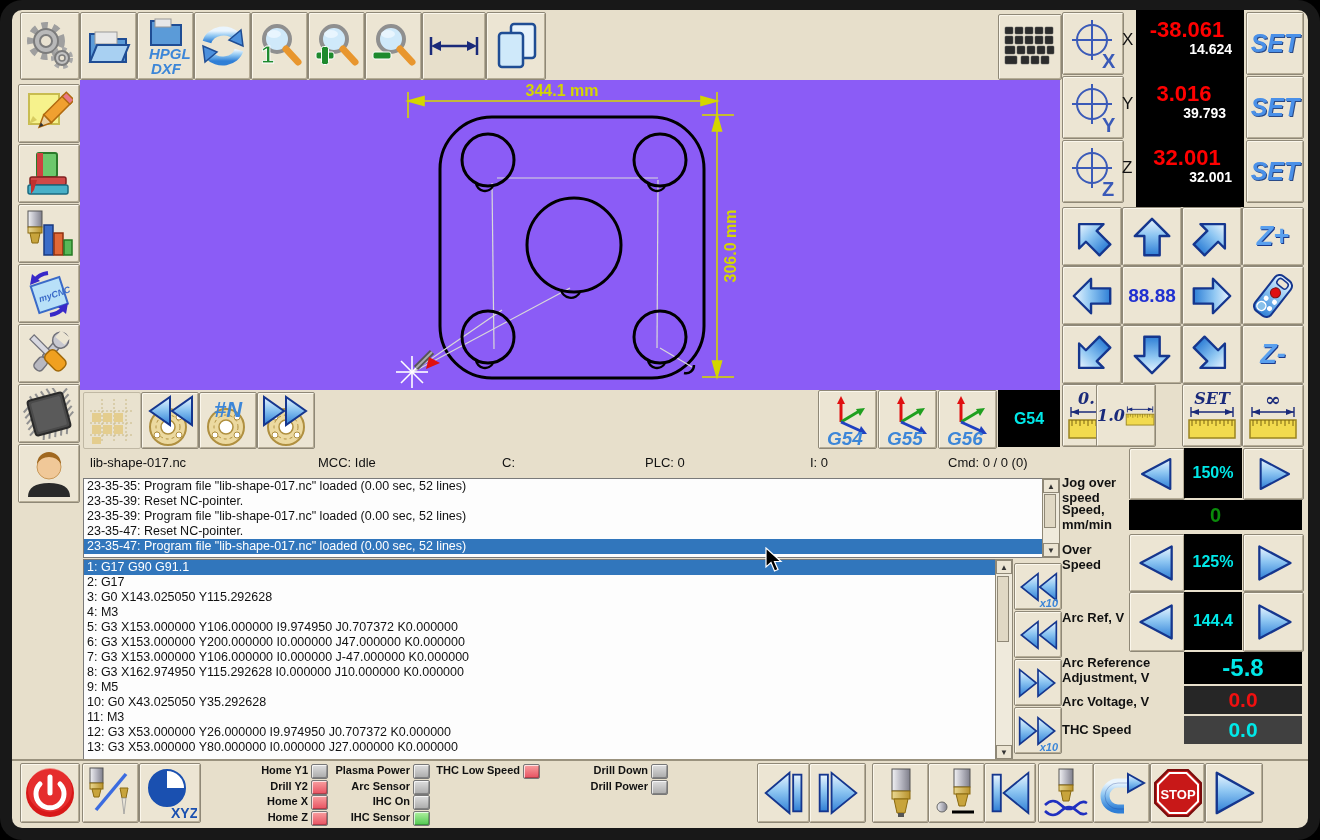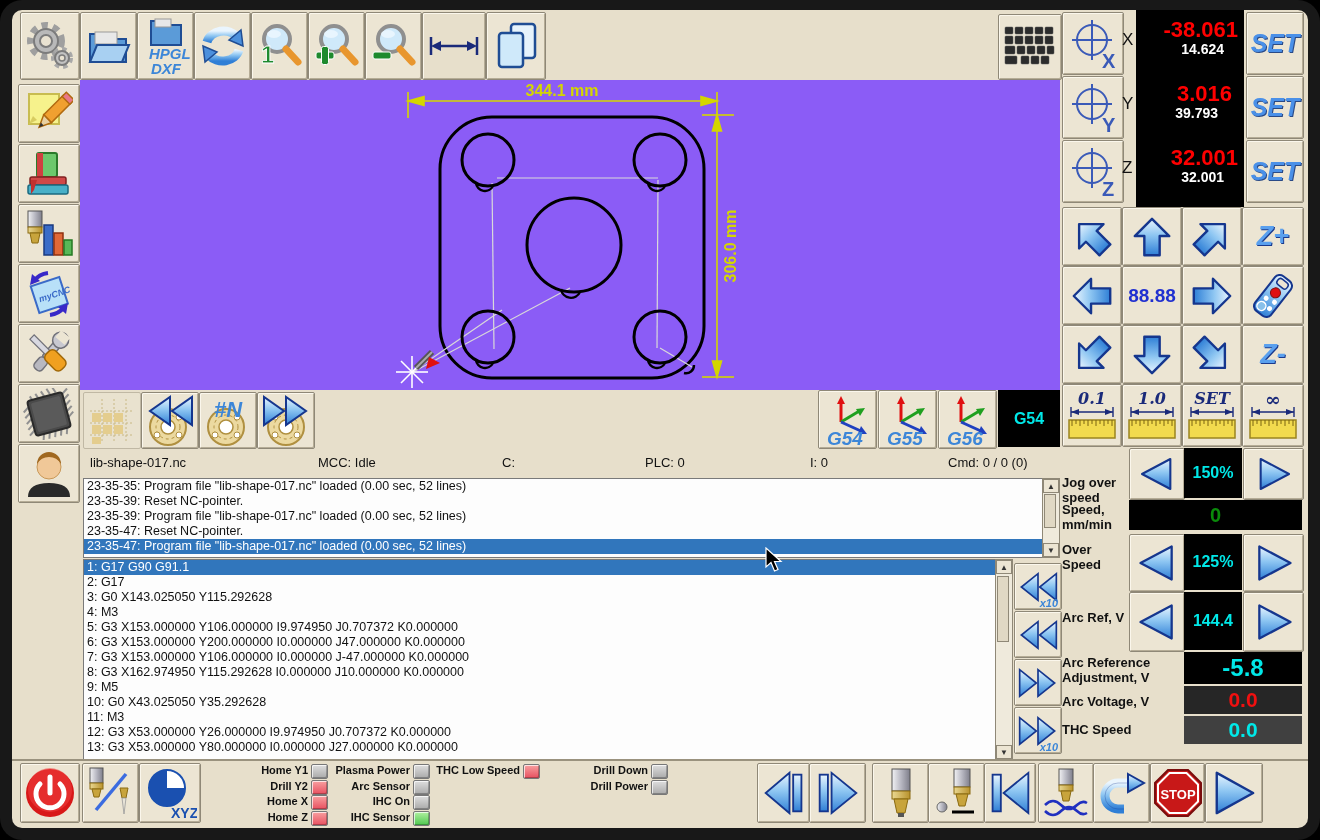--- a/index.html
+++ b/index.html
@@ -7,22 +7,22 @@
          font-family:"Liberation Sans","DejaVu Sans",sans-serif;}
   #app{position:absolute;left:12px;top:10px;width:1296px;height:818px;background:#e7dfcb;border-radius:10px;}
   .abs{position:absolute;}
   .btn{position:absolute;background:#ece5d3;border:1px solid #8f8877;border-radius:2px;
        box-shadow:inset 1px 1px 0 #fbf7ec, inset -1px -1px 0 #b5ac96;display:flex;align-items:center;justify-content:center;}
   .btn svg{display:block;}
   .display{position:absolute;background:#000;display:flex;flex-direction:column;justify-content:center;}
   .canvas{position:absolute;left:68px;top:70px;width:980px;height:310px;background:#8b5cf6;}
   .settext{font-style:italic;font-weight:bold;color:#4a90e8;font-size:25px;text-shadow:1px 1px 0 #2a4a86;}
   .ztext{font-style:italic;font-weight:bold;color:#5aa0ee;font-size:27px;text-shadow:1px 1px 0 #1a3a8e;}
-  .valmain{color:#ff0000;font-weight:bold;font-size:22px;text-align:right;padding-right:6px;line-height:24px;}
-  .valsec{color:#ffffff;font-weight:bold;font-size:14px;text-align:right;padding-right:20px;line-height:15px;}
+  .valmain{color:#ff0000;font-weight:bold;font-size:22px;text-align:center;padding-right:6px;line-height:24px;}
+  .valsec{color:#ffffff;font-weight:bold;font-size:14px;text-align:right;padding-right:12px;line-height:15px;}
   .cyan{color:#00e8e8;}
   .statusrow{position:absolute;top:438px;height:28px;font-size:13px;color:#111;}
   .statusrow span{position:absolute;top:7px;white-space:nowrap;}
   .panelwhite{position:absolute;background:#fdfdfd;border:1px solid #7a7a7a;overflow:hidden;}
   .line{height:15px;line-height:15px;font-size:12.5px;color:#111;white-space:nowrap;padding-left:3px;}
   .line.sel{background:#3176bc;color:#fff;}
   .plabel{position:absolute;font-weight:bold;font-size:13px;color:#111;line-height:15px;}
   .pval{position:absolute;background:#000;display:flex;align-items:center;justify-content:center;font-weight:bold;}
   .ind-label{position:absolute;font-weight:bold;font-size:11px;color:#111;white-space:nowrap;text-align:right;width:200px;}
   .led{position:absolute;width:15px;height:13px;border:1px solid #777;border-radius:2px;
@@ -535,21 +535,21 @@
           <polygon points="4,6 12,3 12,9" fill="#1a2a7a"></polygon>
           <polygon points="46,6 38,3 38,9" fill="#1a2a7a"></polygon>
       <line x1="4" y1="1" x2="4" y2="11" stroke="#1a2a7a" stroke-width="1.4"></line>
           <line x1="46" y1="1" x2="46" y2="11" stroke="#1a2a7a" stroke-width="1.4"></line>
       <rect x="2" y="14" width="46" height="18" fill="#f2da4e" stroke="#9a8420" stroke-width="1.5"></rect>
       <g stroke="#7a6410" stroke-width="1">
             <path d="M5 14 v6 M9 14 v4 M13 14 v6 M17 14 v4 M21 14 v6 M25 14 v4 M29 14 v6 M33 14 v4 M37 14 v6 M41 14 v4 M45 14 v6"></path>
           </g>
     </svg>
   </div>
-  <div class="btn" style="left:1110px;top:374px;width:58px;height:61px;flex-direction:column">
+  <div class="btn" style="left:1084px;top:374px;width:58px;height:61px;flex-direction:row">
     <span class="rlabel">1.0</span>
     <svg width="50" height="34" viewBox="0 0 50 34">
       <line x1="4" y1="6" x2="46" y2="6" stroke="#1a2a7a" stroke-width="1.6"></line>
           <polygon points="4,6 12,3 12,9" fill="#1a2a7a"></polygon>
           <polygon points="46,6 38,3 38,9" fill="#1a2a7a"></polygon>
       <line x1="4" y1="1" x2="4" y2="11" stroke="#1a2a7a" stroke-width="1.4"></line>
           <line x1="46" y1="1" x2="46" y2="11" stroke="#1a2a7a" stroke-width="1.4"></line>
       <rect x="2" y="14" width="46" height="18" fill="#f2da4e" stroke="#9a8420" stroke-width="1.5"></rect>
       <g stroke="#7a6410" stroke-width="1">
             <path d="M5 14 v6 M9 14 v4 M13 14 v6 M17 14 v4 M21 14 v6 M25 14 v4 M29 14 v6 M33 14 v4 M37 14 v6 M41 14 v4 M45 14 v6"></path>

